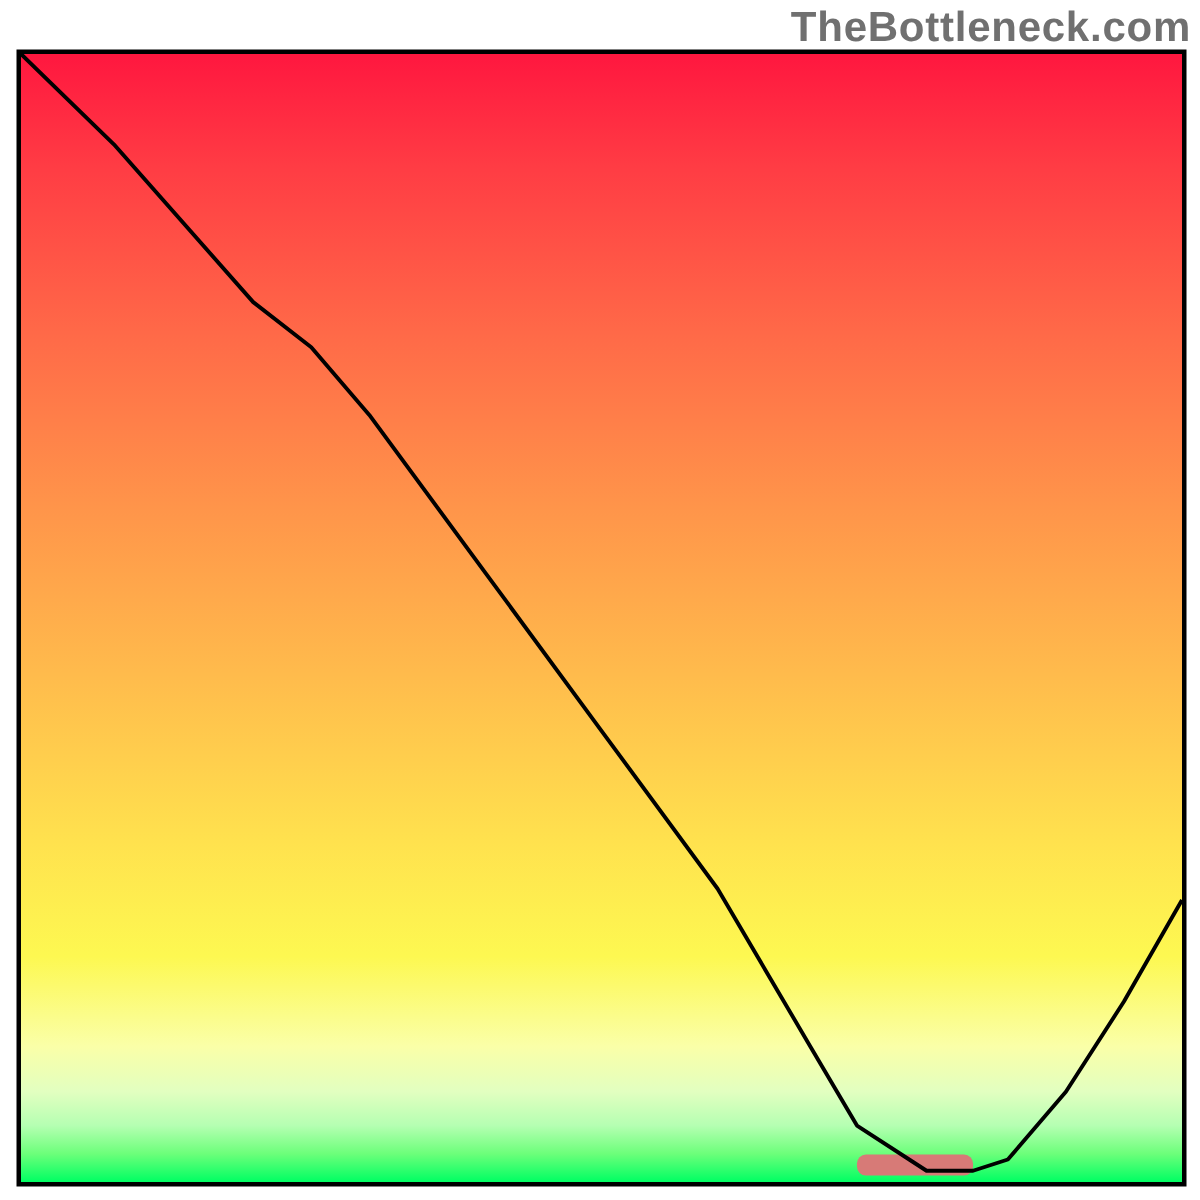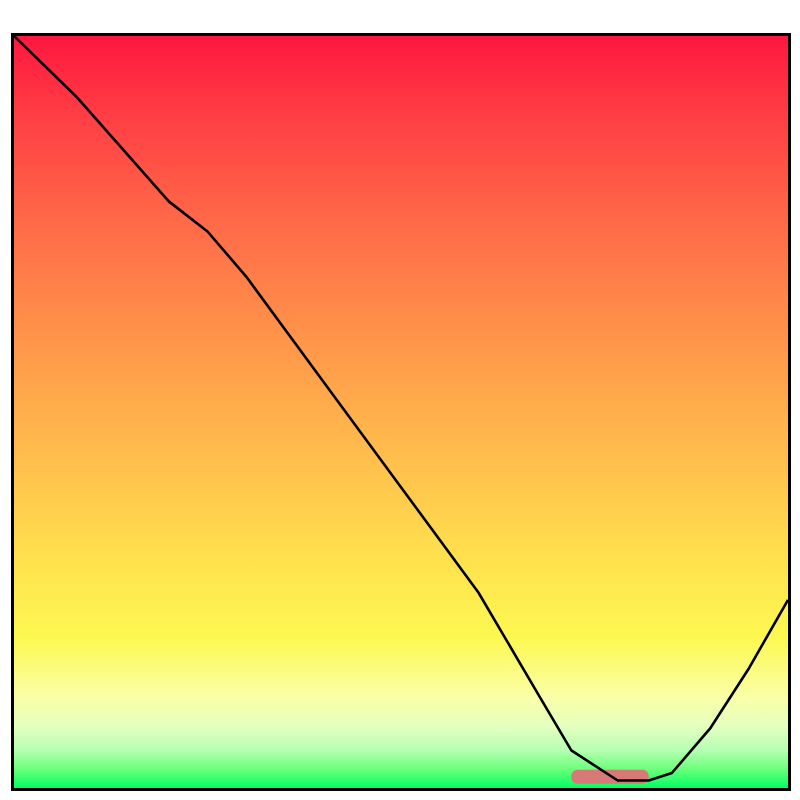--- a/index.html
+++ b/index.html
@@ -77,20 +77,21 @@
     fill: #d77a77;
     stroke: none;
     rx: 6;
     ry: 6;
   }
 </style>
 </head>
 <body>
 
 <div class="figure">
+  <div class="watermark">TheBottleneck.com</div>
 
   <div class="plot-outer">
     <div class="plot-inner">
       <div class="gradient-bg"></div>
       <svg class="overlay" viewBox="0 0 774 752" preserveAspectRatio="none">
         <rect class="sweet-spot" rx="6" ry="6" x="557.3" y="733.7" width="77.4" height="14"></rect>
         <path class="curve" d="M0.0 0.0 L61.9 60.2 L154.8 165.4 L193.5 195.5 L232.2 240.6 L309.6 345.9 L387.0 451.2 L464.4 556.5 L526.3 661.8 L557.3 714.4 L603.7 744.5 L634.7 744.5 L657.9 737.0 L696.6 691.8 L735.3 631.7 L774.0 564.0"></path>
       </svg>
     </div>
   </div>

